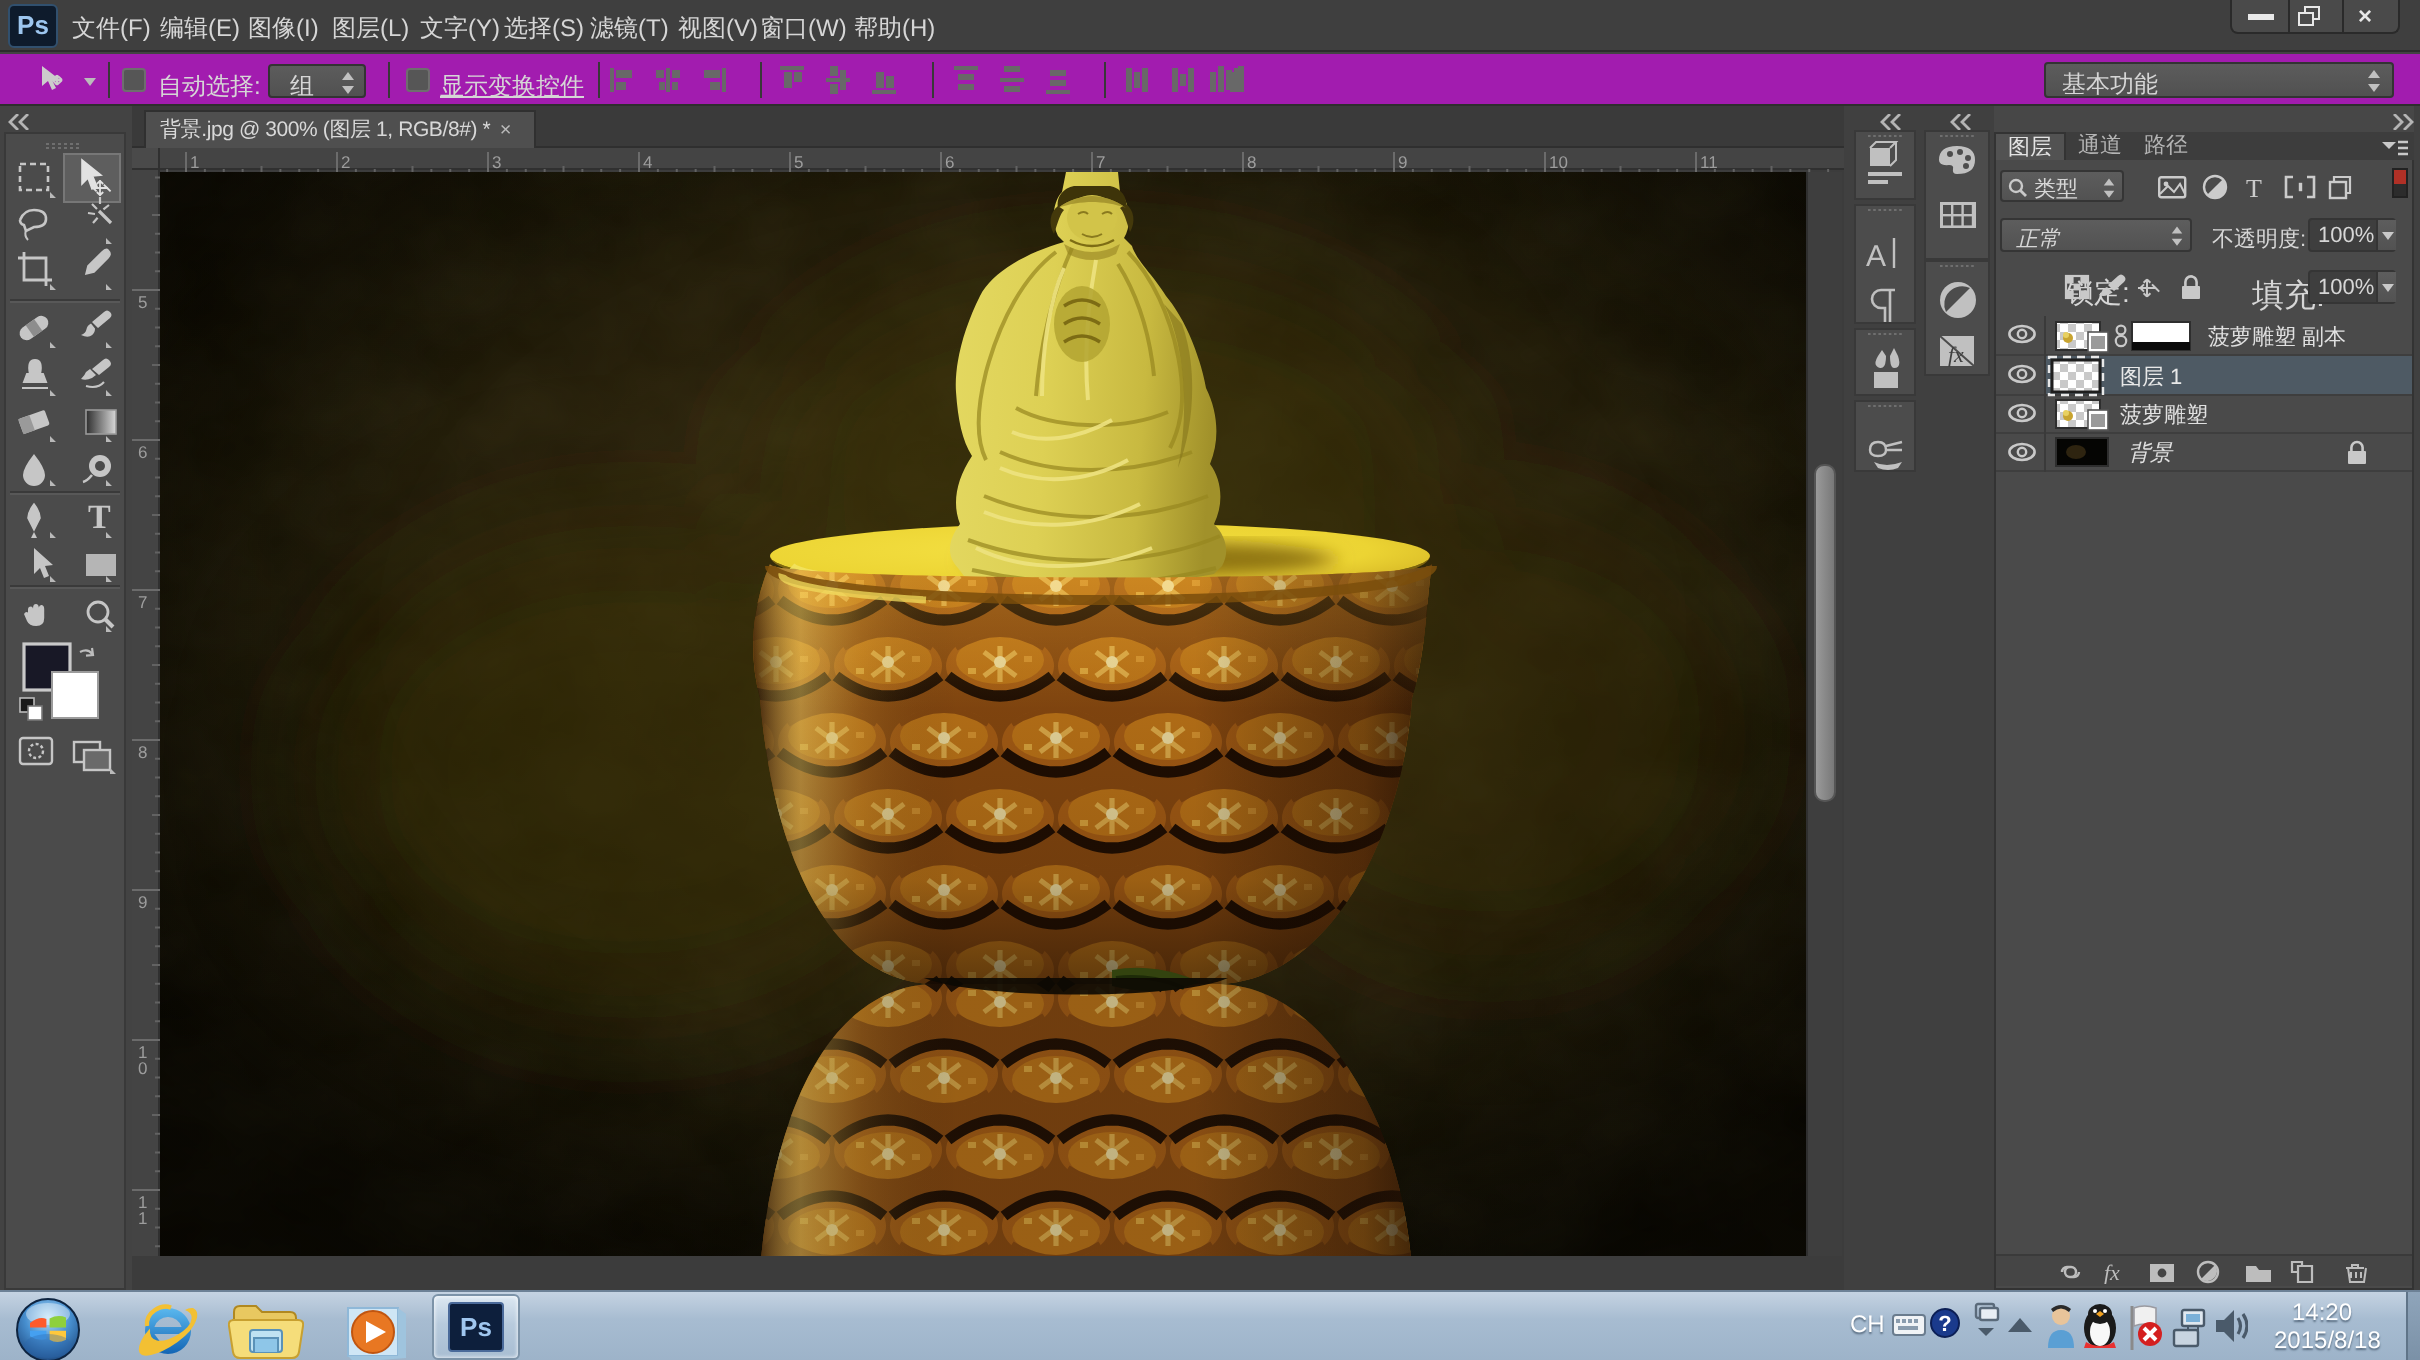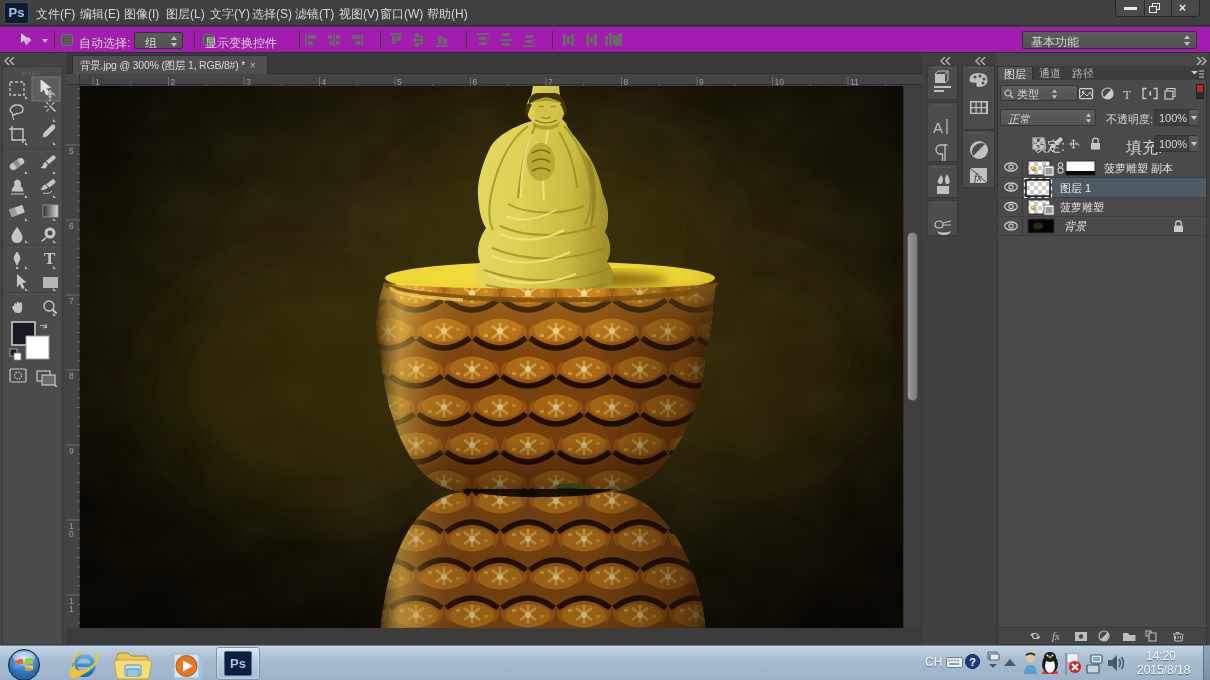--- a/index.html
+++ b/index.html
@@ -47,21 +47,21 @@
   <div class="abs" style="left:61px;top:7px;width:12px;height:12px;background:#565656;border:1px solid #6e6e6e;border-radius:2px;"></div>
   <div class="abs txt" style="left:79px;top:8px;">自动选择:</div>
   <div class="abs" style="left:134px;top:5px;width:49px;height:17px;background:linear-gradient(#5c5c5c,#515151);border:1px solid #333;border-radius:2px;">
     <div class="abs txt" style="left:10px;top:2px;">组</div>
     <svg class="abs" style="left:35px;top:3px;" width="8" height="11" viewBox="0 0 8 11">
         <path d="M4 0 L7 4 H1 Z M4 11 L7 7 H1 Z" fill="#c0c0c0"></path>
       </svg>
   </div>
   <div class="abs" style="left:194px;top:4px;width:1px;height:18px;background:#383838;"></div>
   <div class="abs" style="left:203px;top:7px;width:12px;height:12px;background:#565656;border:1px solid #6e6e6e;border-radius:2px;"></div>
-  <div class="abs txt" style="left:205px;top:8px;">显示变换控件</div>
+  <div class="abs txt" style="left:220px;top:8px;text-decoration:underline;">显示变换控件</div>
   <div class="abs" style="left:299px;top:4px;width:1px;height:18px;background:#383838;"></div>
 
   <svg class="abs" style="left:305px;top:6px;" width="330" height="14" viewBox="0 0 330 14">
     <g fill="#686868">
       <rect x="0" y="1" width="2" height="12"></rect>
         <rect x="3" y="2" width="8" height="4"></rect>
         <rect x="3" y="8" width="5" height="4"></rect>
       <rect x="28" y="1" width="2" height="12"></rect>
         <rect x="23" y="2" width="4" height="4"></rect>
         <rect x="31" y="2" width="4" height="4"></rect>
@@ -689,21 +689,21 @@
       <div class="abs" style="left:0;top:0;width:36px;height:14px;background:#525252;border:1px solid #333;border-bottom:none;color:#e4e4e4;font-size:11px;line-height:14px;text-align:center;">图层</div>
       <div class="abs" style="left:38px;top:0;width:30px;height:14px;color:#b4b4b4;font-size:11px;line-height:14px;text-align:center;">通道</div>
       <div class="abs" style="left:71px;top:0;width:30px;height:14px;color:#b4b4b4;font-size:11px;line-height:14px;text-align:center;">路径</div>
       <svg class="abs" style="left:194px;top:3px;" width="13" height="9" viewBox="0 0 13 9">
           <path d="M0 2 l3.5 3.5 L7 2 z" fill="#c9c9c9"></path>
           <path d="M8 2 h5 M8 5 h5 M8 8 h5" stroke="#c9c9c9" stroke-width="1.2"></path>
         </svg>
     </div>
     <div class="abs" style="left:0;top:27px;width:210px;height:565px;background:#4a4a4a;border:1px solid #333;border-top:none;">
 
-      <div class="abs" style="left:2px;top:5px;width:78px;height:16px;background:linear-gradient(#5d5d5d,#525252);border:1px solid #353535;border-radius:2px;">
+      <div class="abs" style="left:2px;top:5px;width:62px;height:16px;background:linear-gradient(#5d5d5d,#525252);border:1px solid #353535;border-radius:2px;">
         <svg class="abs" style="left:3px;top:3px;" width="10" height="10" viewBox="0 0 10 10">
             <circle cx="4" cy="4" r="3" stroke="#c9c9c9" fill="none" stroke-width="1.2"></circle>
             <path d="M6.2 6.2 L9 9" stroke="#c9c9c9" stroke-width="1.4"></path>
           </svg>
         <div class="abs" style="left:16px;top:1px;color:#d6d6d6;font-size:11px;">类型</div>
         <svg class="abs" style="left:50px;top:3px;" width="7" height="10" viewBox="0 0 8 11">
             <path d="M4 0 L7 4 H1 Z M4 11 L7 7 H1 Z" fill="#c0c0c0"></path>
           </svg>
       </div>
       <svg class="abs" style="left:81px;top:7px;" width="100" height="13" viewBox="0 0 100 13">

